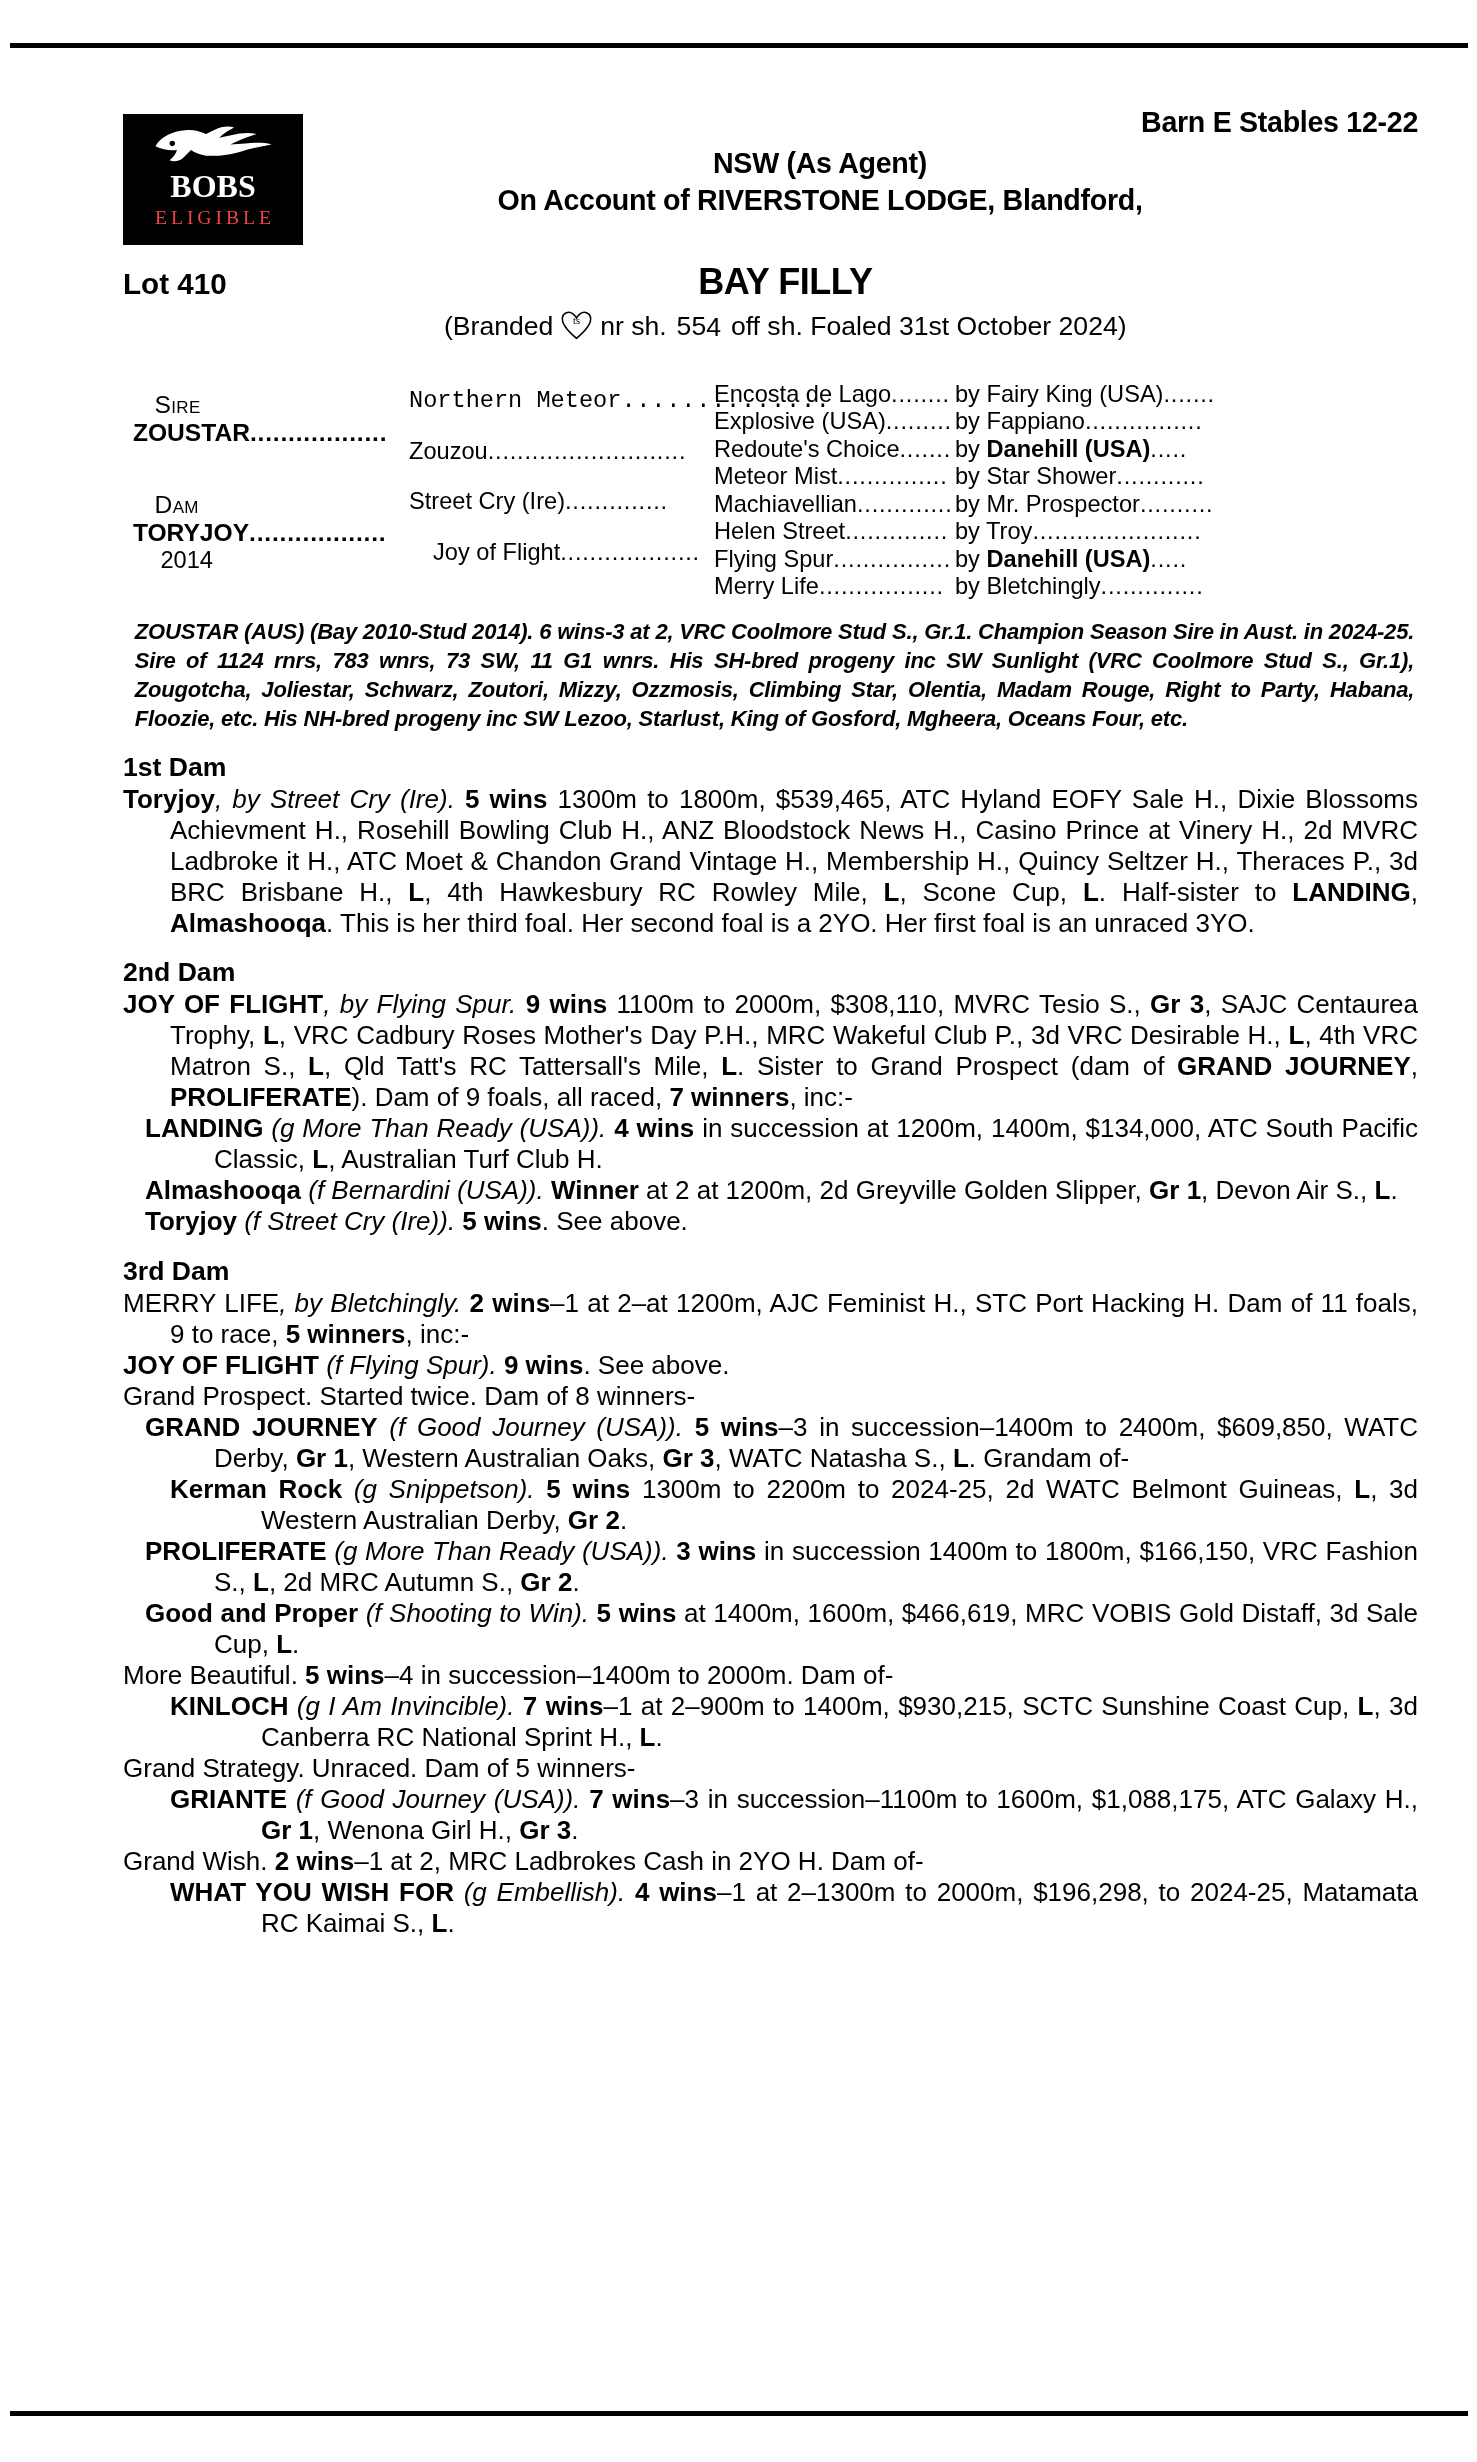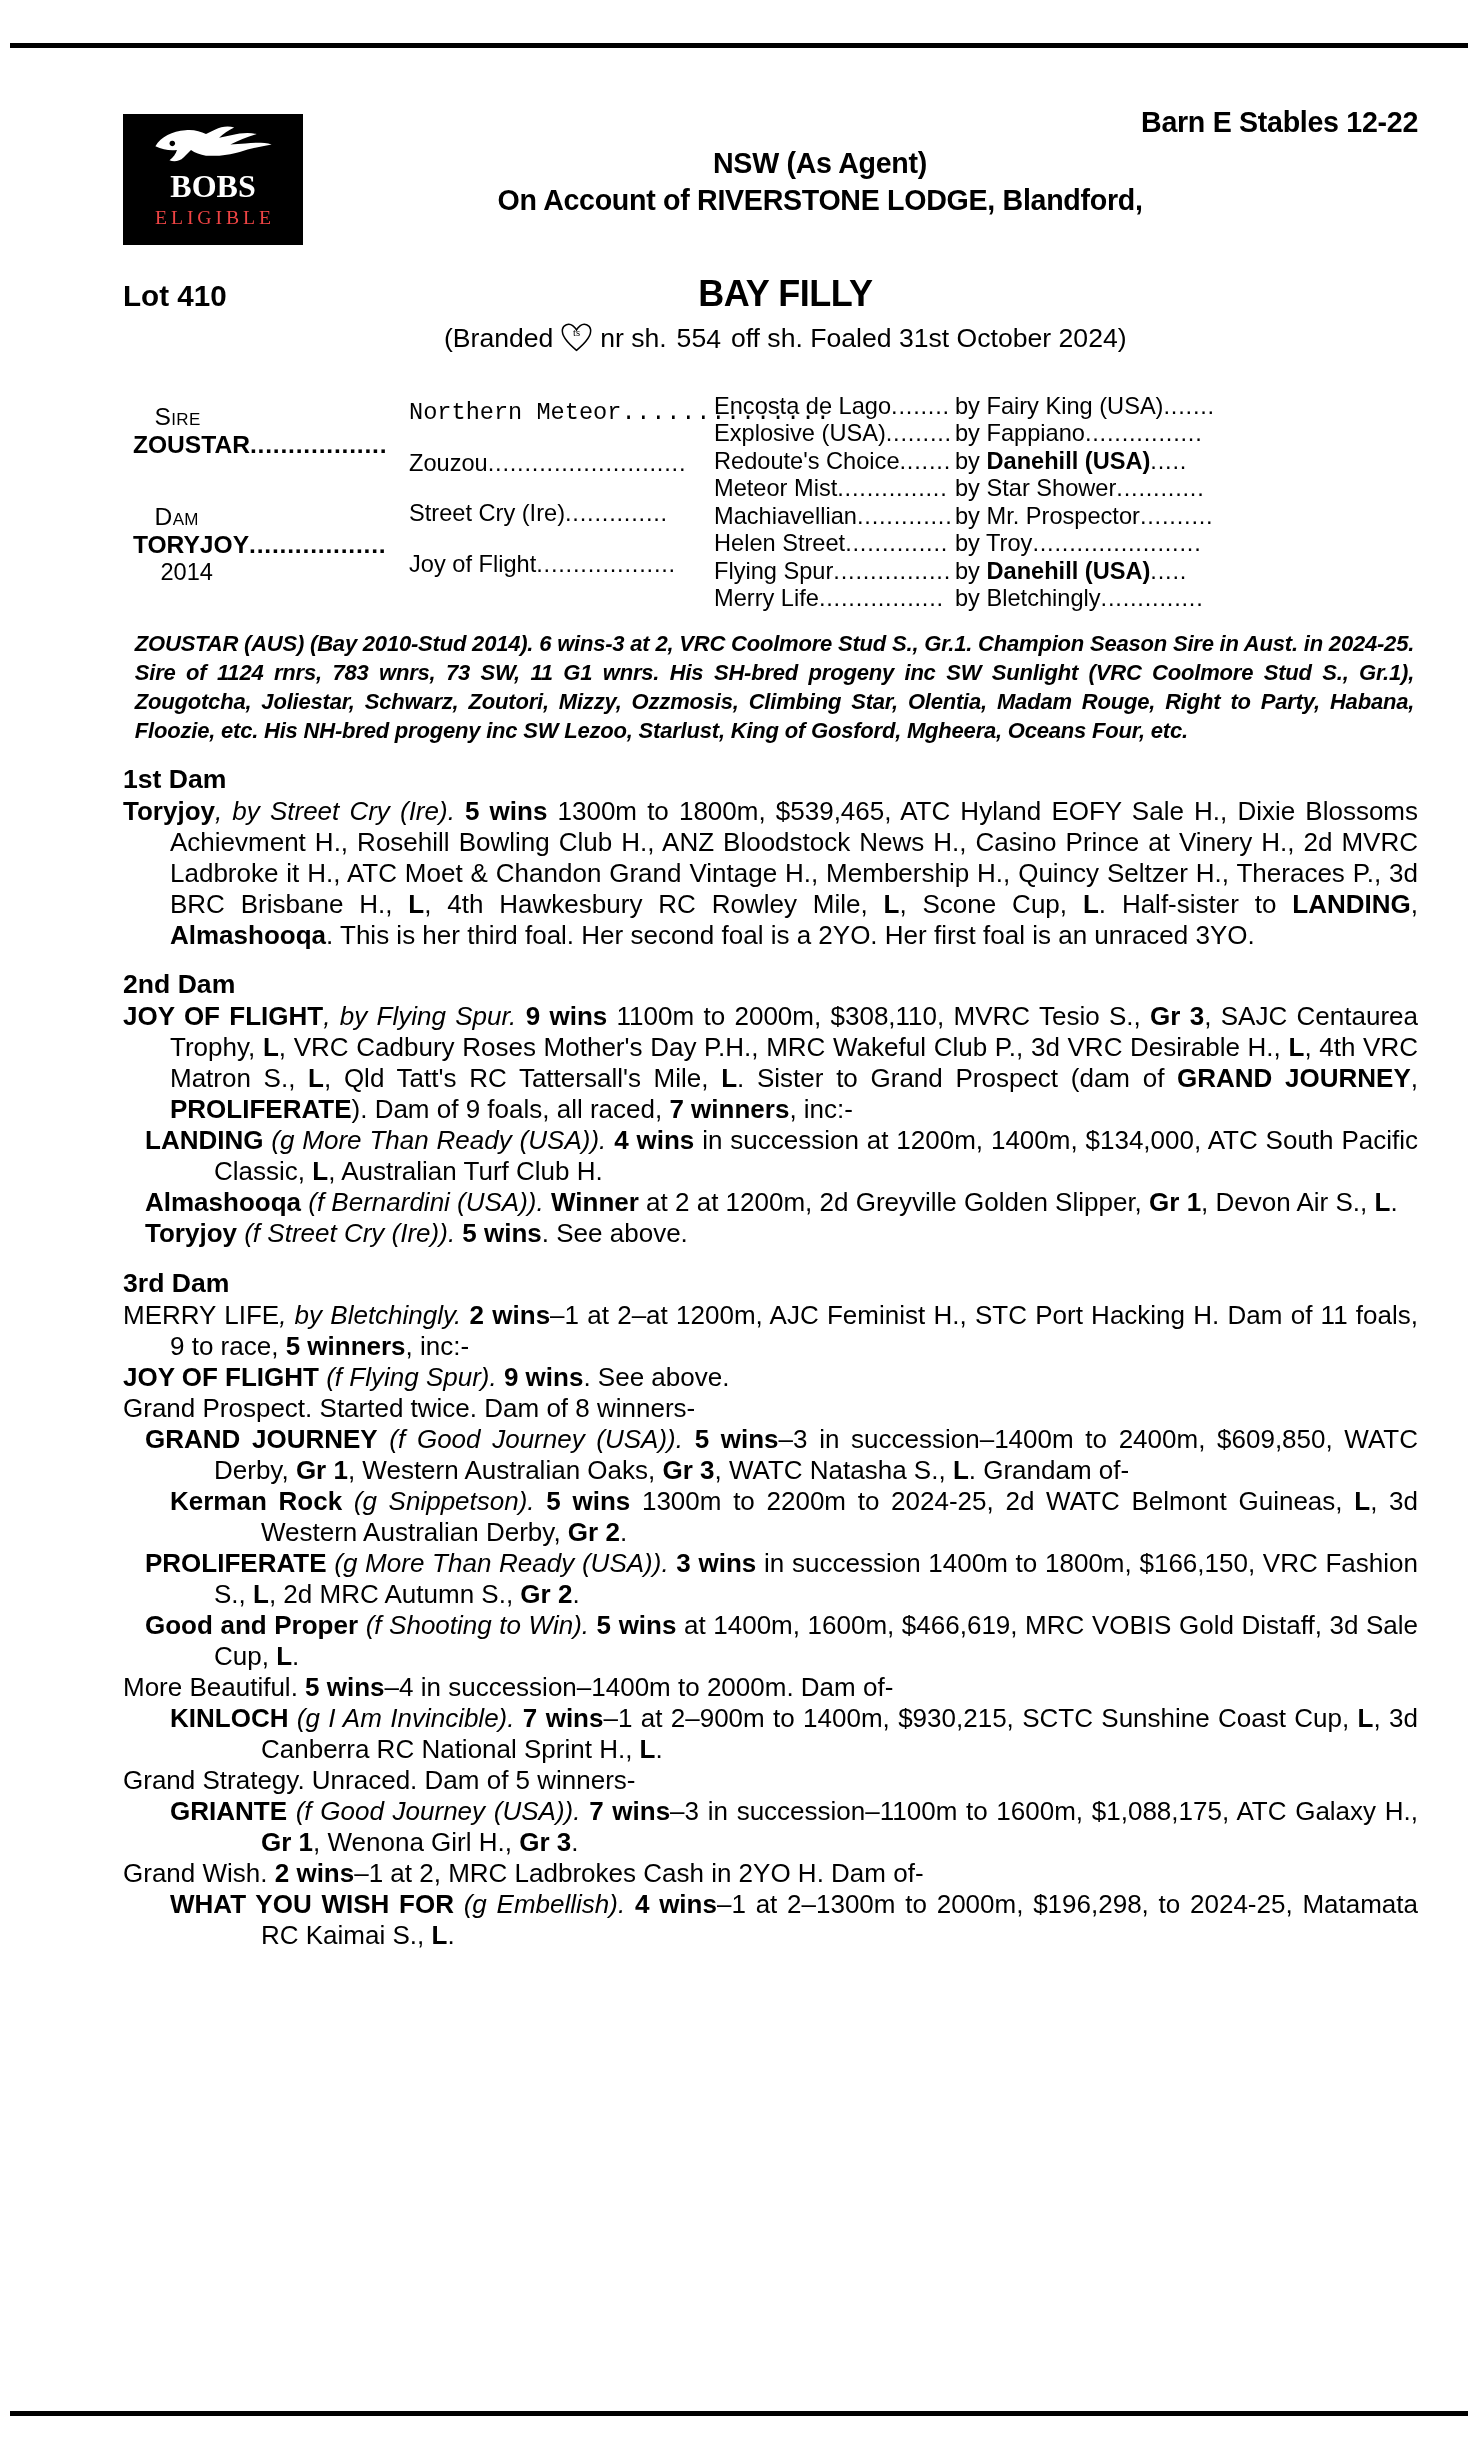--- a/index.html
+++ b/index.html
@@ -96,21 +96,21 @@
     text-align: center;
     font-weight: 700;
     font-size: 28.6px;
     line-height: 37px;
     letter-spacing: -0.3px;
   }
 
   
   .title-zone {
     position: relative;
-    margin-top: 12px;
+    margin-top: 0;
     height: 108px;
   }
   .lot {
     position: absolute;
     left: 0;
     top: 5.9px;
     font-weight: 700;
     font-size: 29.6px;
   }
   .bayfilly {
@@ -198,21 +198,21 @@
   .ped-col4 {
     position: absolute;
     left: 832px;
     top: 0;
     width: 463px;
   }
   .ped-row2 { position: absolute; font-size: 23.6px; white-space: nowrap; overflow: hidden; }
   .ped-r2a { top: 13.8px; font-family: Liberation Mono, monospace; }
   .ped-r2b { top: 65px; }
   .ped-r2c { top: 115px; }
-  .ped-r2d { top: 166px; }
+  .ped-r2d { top: 166px; margin-left: 24px; }
 
   .ped-line {
     font-size: 23.6px;
     line-height: 26px;
     height: 26px;
     white-space: nowrap;
     overflow: hidden;
   }
   .ped-col3 .ped-line, .ped-col4 .ped-line { margin-bottom: 0px; }
   .ped-stack { position: absolute; top: 7.9px; left: 0; right: 0; }

